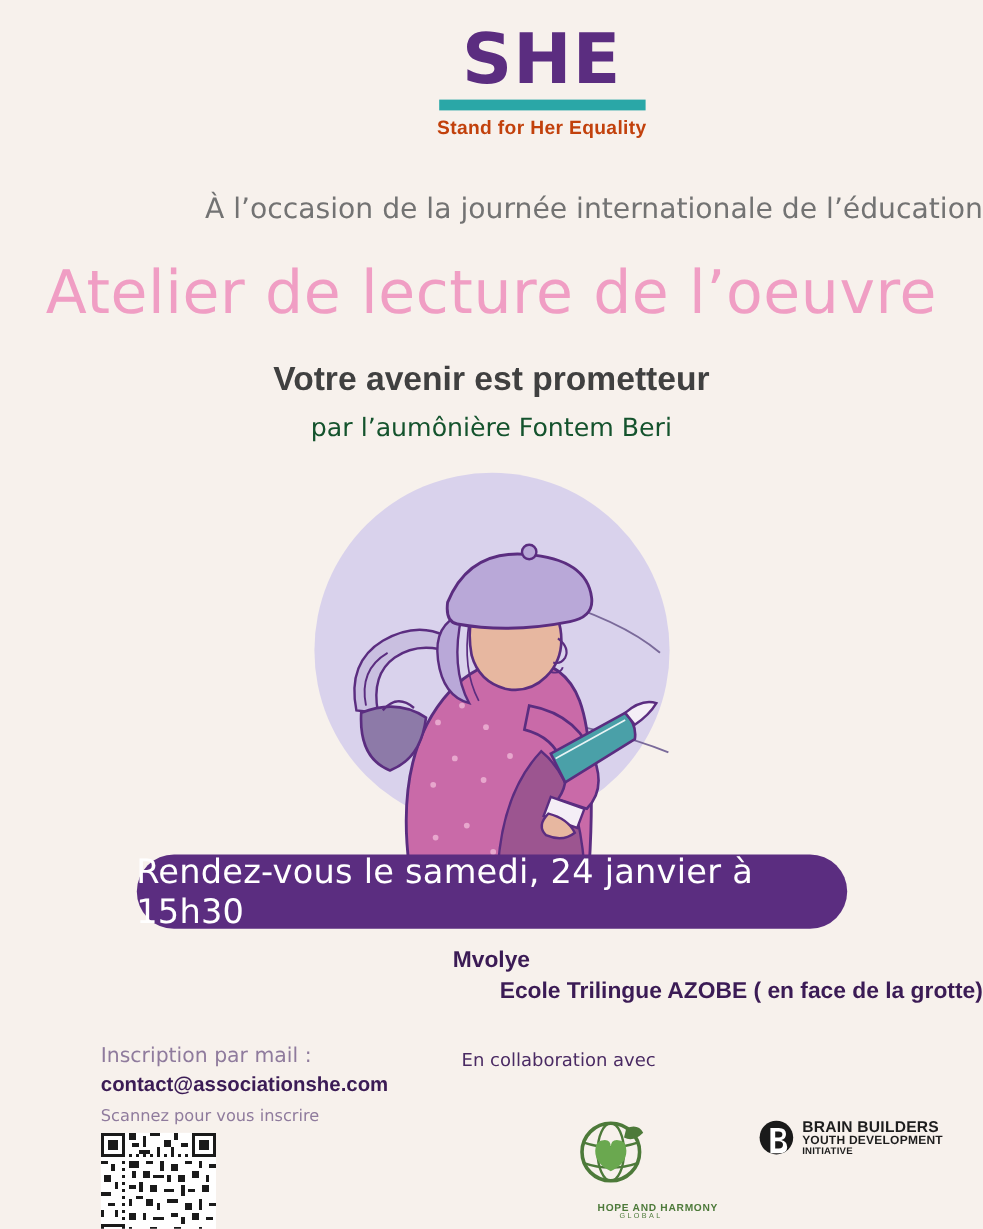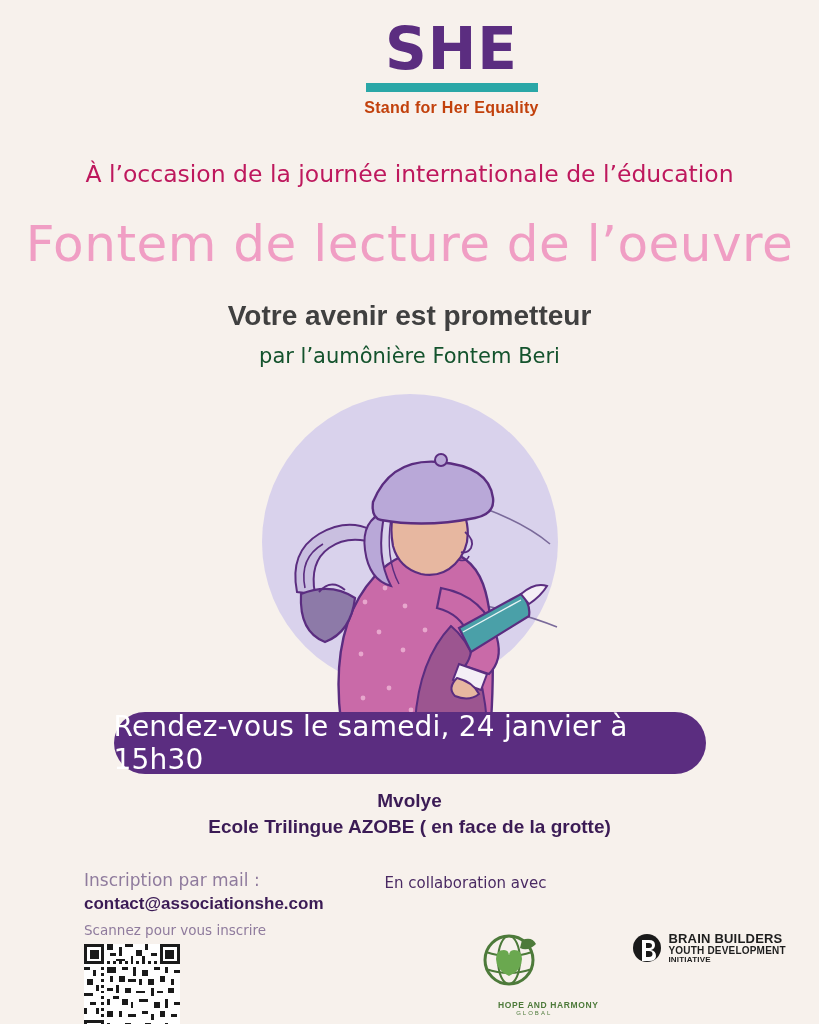--- a/index.html
+++ b/index.html
@@ -38,23 +38,23 @@
     margin-top: 7px;
     font-size: 16px;
     font-weight: bold;
     color: #c2410c;
     letter-spacing: 0.3px;
   }
 
   
   .occasion {
     position: absolute; top: 160px; left: 0; width: 100%;
-    text-align: center;
+    text-align: right;
     font-size: 23.5px;
-    color: #be185d;
+    color: #737373;
     font-family: "DejaVu Sans", sans-serif;
   }
   .title {
     position: absolute; top: 215px; left: 0; width: 100%;
     text-align: center;
     font-size: 50px;
     color: #f09ec4;
     font-family: "DejaVu Sans", sans-serif;
     letter-spacing: 0.5px;
   }
@@ -97,21 +97,21 @@
   }
 
   
   .venue1 {
     position: absolute; top: 790px; left: 0; width: 100%;
     text-align: center;
     font-size: 19px; font-weight: bold; color: #3b1b55;
   }
   .venue2 {
     position: absolute; top: 816px; left: 0; width: 100%;
-    text-align: center;
+    text-align: right;
     font-size: 19px; font-weight: bold; color: #3b1b55;
   }
 
   
   .reg-label {
     position: absolute; top: 870px; left: 84px;
     font-size: 17px; color: #8f7b9d;
     font-family: "DejaVu Sans", sans-serif;
   }
   .reg-mail {
@@ -164,21 +164,21 @@
 
 <div class="poster">
 
   <div class="logo-wrap">
     <div class="logo-she">SHE</div>
     <div class="logo-rule"></div>
     <div class="logo-tag">Stand for Her Equality</div>
   </div>
 
   <div class="occasion">À l’occasion de la journée internationale de l’éducation</div>
-  <div class="title">Fontem de lecture de l’oeuvre</div>
+  <div class="title">Atelier de lecture de l’oeuvre</div>
   <div class="subtitle">Votre avenir est prometteur</div>
   <div class="byline">par l’aumônière Fontem Beri</div>
 
   <div class="illus">
     <svg viewBox="0 0 330 330" width="330" height="330" aria-hidden="true">
 
       <circle cx="165" cy="150" r="148" fill="#d9d2ec"></circle>
 
       <path d="M205 105 C250 118 285 135 305 152" stroke="#7a6a9a" stroke-width="1.6" fill="none"></path>
       <path d="M190 205 C240 212 280 222 312 235" stroke="#7a6a9a" stroke-width="1.6" fill="none"></path>

